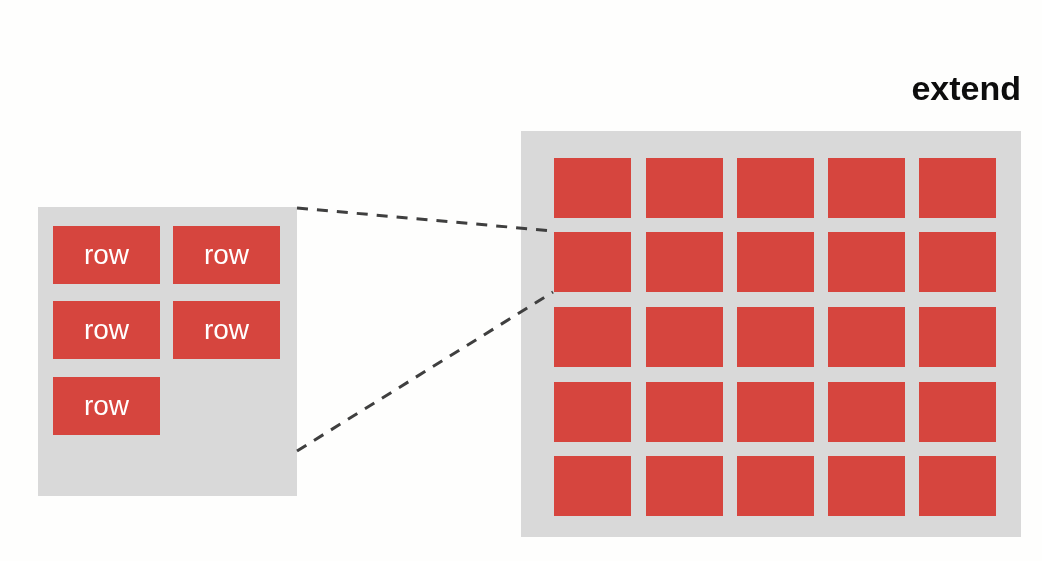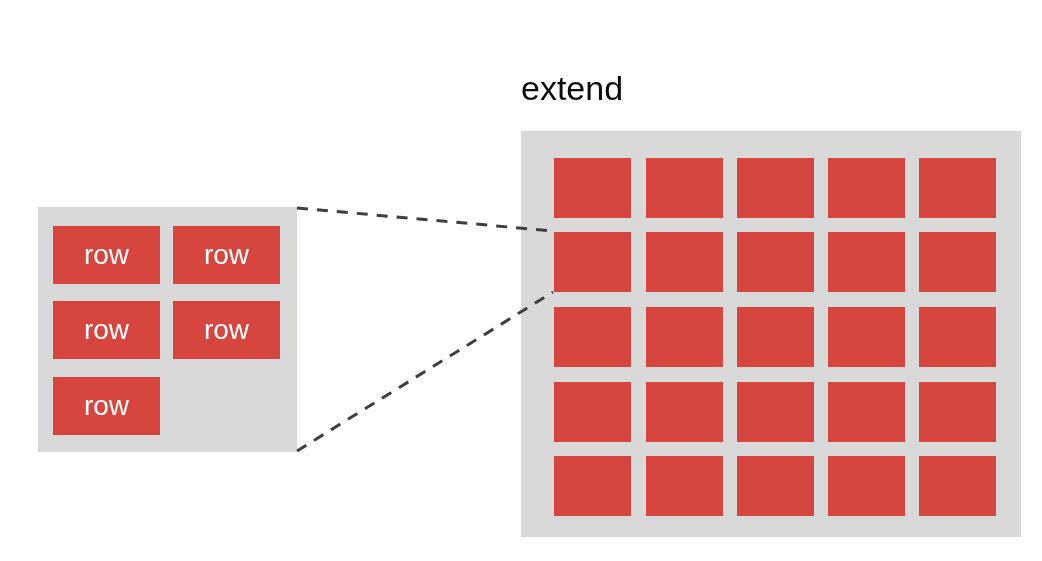--- a/index.html
+++ b/index.html
@@ -19,23 +19,23 @@
     width: 1042px;
     height: 561px;
   }
 
   
   .caption {
     position: absolute;
     color: #0d0d0d;
     font-size: 34px;
     line-height: 1;
-    font-weight: 400;
+    font-weight: 700;
     white-space: nowrap;
-    text-align: left;
+    text-align: right;
   }
   #page-caption {
     left: 38px;
     top: 146px;
     width: 260px;
   }
   #extend-caption {
     left: 521px;
     top: 71px;
     width: 500px;
@@ -43,21 +43,21 @@
 
   
   .panel {
     position: absolute;
     background: #d9d9d9;
   }
   #page-panel {
     left: 38px;
     top: 207px;
     width: 259px;
-    height: 245px;
+    height: 289px;
   }
   #extend-panel {
     left: 521px;
     top: 131px;
     width: 500px;
     height: 406px;
   }
 
   
   .row-box {

